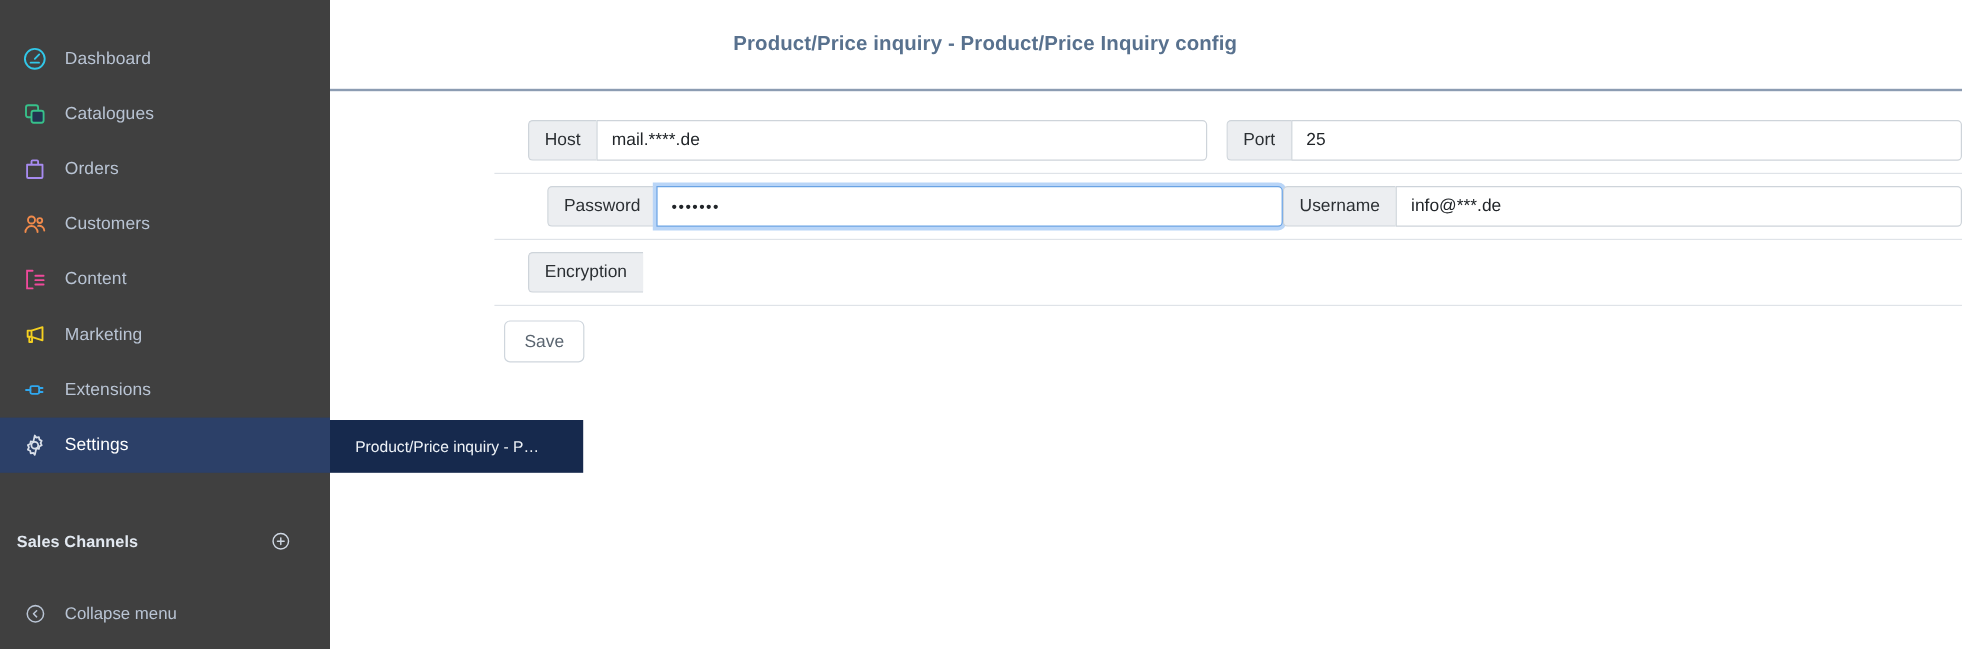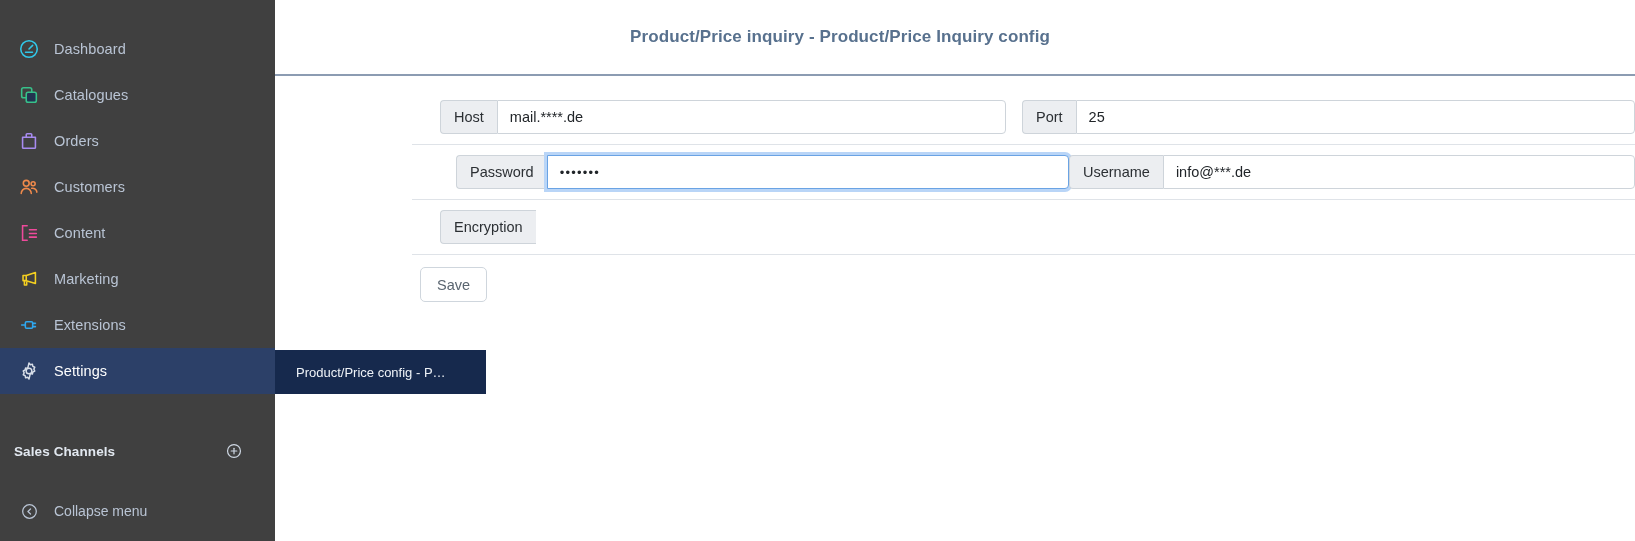--- a/index.html
+++ b/index.html
@@ -79,21 +79,21 @@
     display: flex; align-items: center; justify-content: center;
     position: relative;
   }
   .page-title {
     font-size: 17px;
     font-weight: bold;
     color: #58718e;
     letter-spacing: .1px;
     
     position: absolute;
-    left: 565px;
+    left: 546px;
     transform: translateX(-50%);
     white-space: nowrap;
   }
 
   .form-area { padding-top: 14px; }
 
   .form-row {
     display: flex;
     align-items: center;
     height: 54px;
@@ -361,16 +361,16 @@
 
       <div class="row-divider"></div>
 
       <div class="save-row">
         <button class="save-btn">Save</button>
       </div>
     </div>
   </main>
 
   <div class="task-tab" style="left:275px;">
-    <span class="task-tab-label">Product/Price config - P…</span>
+    <span class="task-tab-label">Product/Price inquiry - P…</span>
   </div>
 
 </div>
 
 </body></html>

